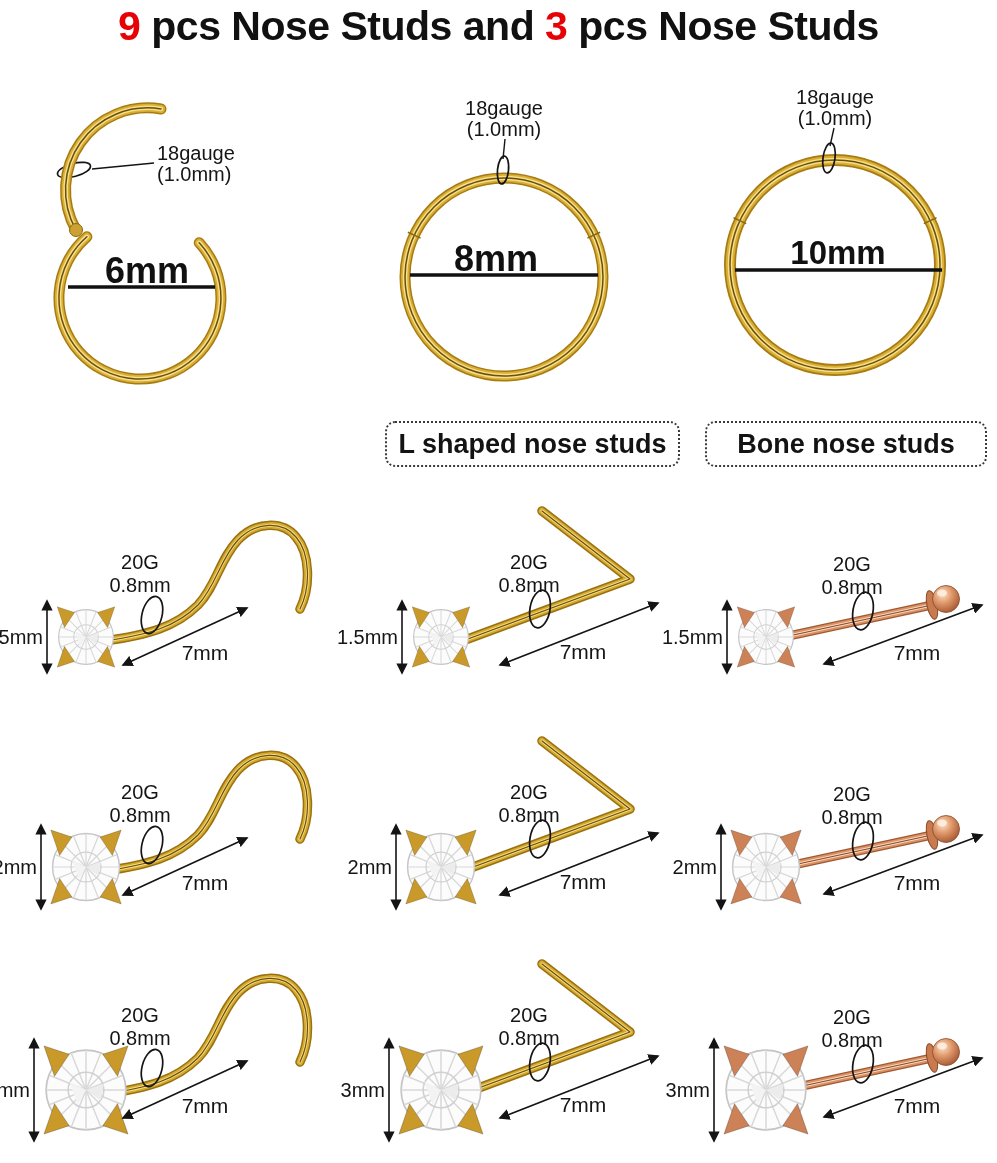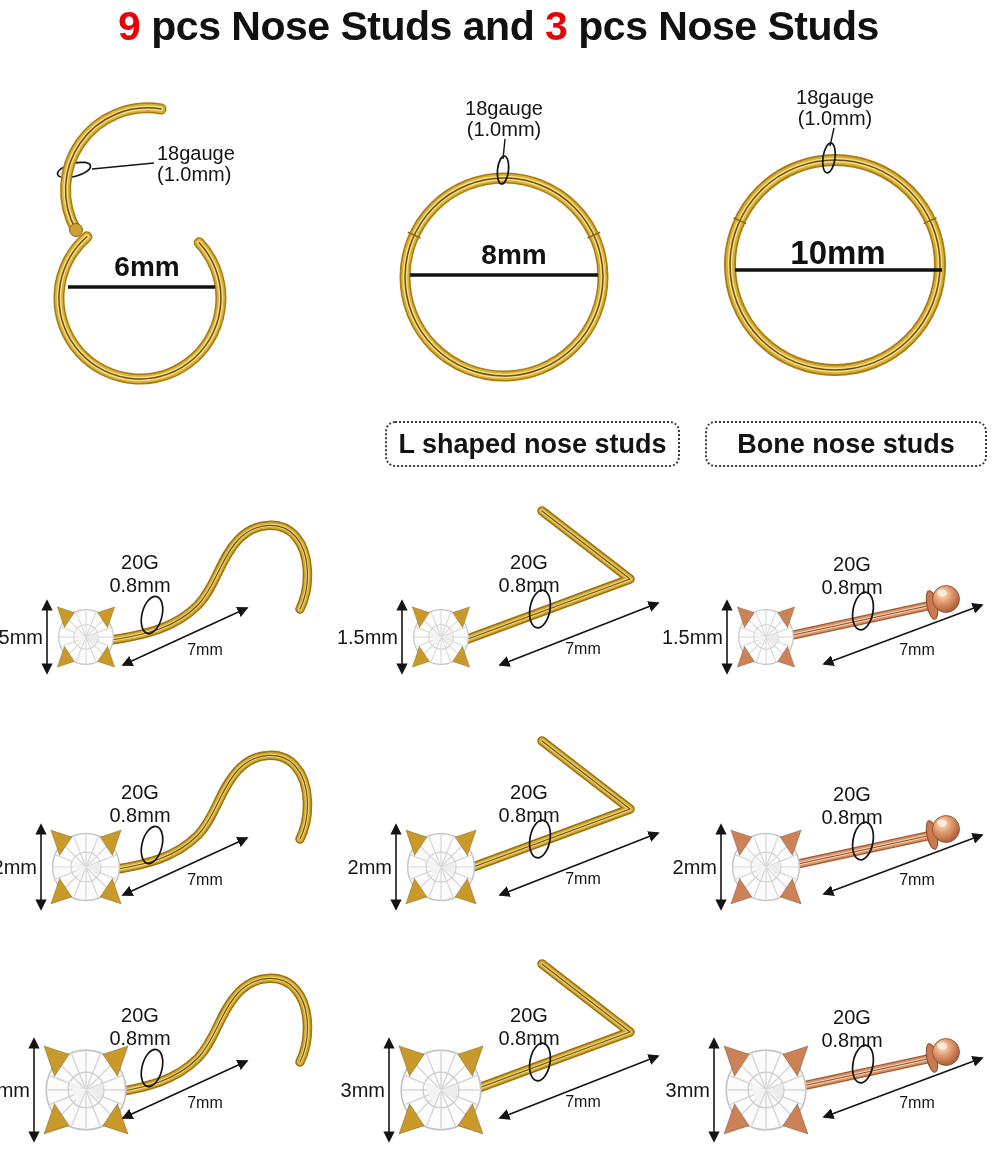--- a/index.html
+++ b/index.html
@@ -6,22 +6,22 @@
   #stage{position:relative;width:997px;height:1163px;background:#fff;overflow:hidden;
          font-family:"Liberation Sans",sans-serif;}
   .title{position:absolute;left:0;top:0;width:997px;height:52px;display:flex;
          justify-content:center;align-items:center;font-weight:700;font-size:41px;
          letter-spacing:-0.5px;color:#111;white-space:pre;}
   .title .red{color:#e60206;}
   .cell{position:absolute;width:320px;height:215px;}
   .ringbox{position:absolute;}
   .lbl{position:absolute;font-size:20px;line-height:1.12;color:#151515;white-space:nowrap;}
   .c{transform:translateX(-50%);}
-  .l7{font-size:16px;}
-  .dia{position:absolute;font-weight:700;font-size:28px;line-height:1;color:#111;
+  .l7{font-size:21px;}
+  .dia{position:absolute;font-weight:700;font-size:36px;line-height:1;color:#111;
        white-space:nowrap;transform:translateX(-50%);}
   .hdr{position:absolute;height:42px;border:2px dotted #3a3a3a;border-radius:10px;
        display:flex;align-items:center;justify-content:center;font-weight:700;
        font-size:27px;color:#131313;background:#fff;}
   .wireellipse{fill:none;stroke:#141414;stroke-width:1.7;}
   .meas{stroke:#141414;stroke-width:1.6;}
   .ptr{stroke:#141414;stroke-width:1.4;}
   .dline{stroke:#111;stroke-width:3.5;}
 </style>
 </head>
@@ -109,21 +109,21 @@
         <circle cx="114" cy="192" r="99" stroke="#6e4e08" stroke-width="1.5"></circle>
       </g>
       <line x1="30.6" y1="153.1" x2="17.9" y2="147.2" stroke="#8a6a10" stroke-width="1.5"></line>
       <line x1="197.4" y1="153.1" x2="210.1" y2="147.2" stroke="#8a6a10" stroke-width="1.5"></line>
       <ellipse cx="113" cy="85" rx="5.5" ry="14" transform="rotate(6 113 85)" class="wireellipse"></ellipse>
       <line class="ptr" x1="115" y1="54" x2="113" y2="74"></line>
       <line class="dline" x1="20" y1="190" x2="208" y2="190"></line>
     </svg>
     <div class="lbl c" style="left:114px;top:12px">18gauge</div>
     <div class="lbl c" style="left:114px;top:33px">(1.0mm)</div>
-    <div class="dia" style="left:124px;top:156px">8mm</div>
+    <div class="dia" style="left:106px;top:156px">8mm</div>
   </div>
 
   <div class="ringbox" style="left:705px;top:70px;width:260px;height:330px">
     <svg width="260" height="330">
       <g fill="none">
         <circle cx="130" cy="195" r="105" stroke="#a87b12" stroke-width="12"></circle>
         <circle cx="130" cy="195" r="105" stroke="#d8ae33" stroke-width="8.5"></circle>
         <circle cx="130" cy="195" r="105" stroke="#f4df8d" stroke-width="4.5"></circle>
         <circle cx="130" cy="195" r="105" stroke="#6e4e08" stroke-width="1.5"></circle>
       </g>

